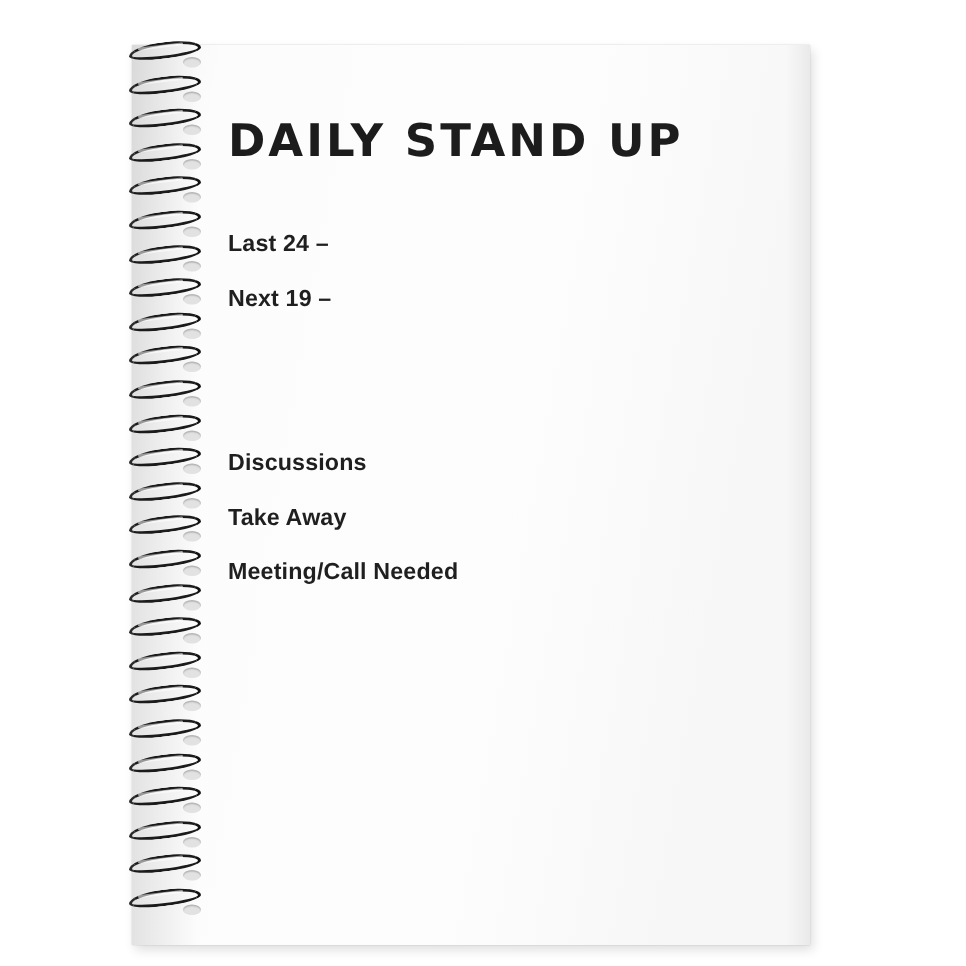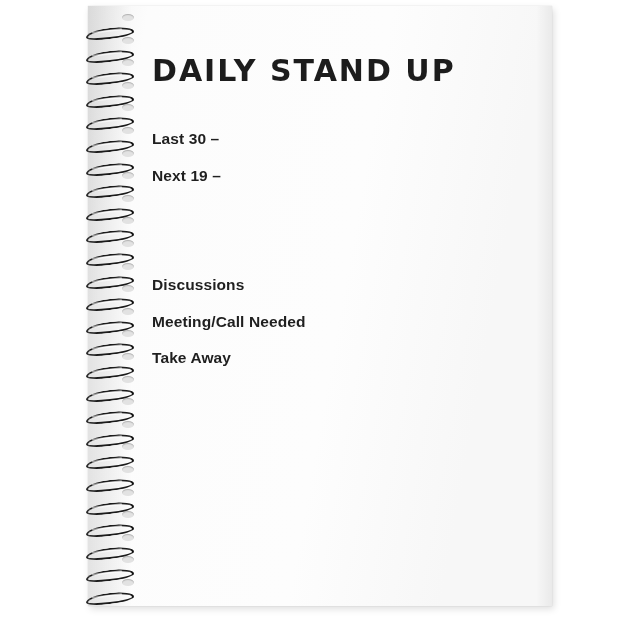--- a/index.html
+++ b/index.html
@@ -18,27 +18,26 @@
     position: relative;
     width: 644px;
     height: 644px;
     background: #ffffff;
   }
 
   
   #notebook {
     position: absolute;
     left: 88px;
-    top: 6px;
+    top: 30px;
     width: 452px;
     height: 600px;
     background: #fbfbfb;
     background-image: linear-gradient(100deg, #f2f2f2 0px, #fcfcfc 60px, #fdfdfd 300px, #f7f7f7 452px);
     box-shadow: 2px 3px 7px rgba(0,0,0,0.13), 0 0 1px rgba(0,0,0,0.18);
-    padding-left: 12px;
   }
 
   
   #page-edge {
     position: absolute;
     right: 0;
     top: 0;
     width: 16px;
     height: 100%;
     background: linear-gradient(to right, rgba(0,0,0,0.0), rgba(0,0,0,0.055));
@@ -151,28 +150,28 @@
 <div id="product-stage">
 
   <div id="notebook">
     <div id="binding-shade"></div>
     <div id="page-edge"></div>
 
     <div id="content">
       <div id="title">DAILY STAND UP</div>
 
       <div class="line-group">
-        <div class="line">Last 30 –</div>
+        <div class="line">Last 24 –</div>
         <div class="line">Next 19 –</div>
       </div>
 
       <div class="line-group group-2">
         <div class="line">Discussions</div>
+        <div class="line">Take Away</div>
         <div class="line">Meeting/Call Needed</div>
-        <div class="line">Take Away</div>
       </div>
     </div>
   <div class="hole" style="top: 8px;"></div>
       <div class="hole" style="top: 30.6px;"></div>
       <div class="hole" style="top: 53.2px;"></div>
       <div class="hole" style="top: 75.8px;"></div>
       <div class="hole" style="top: 98.4px;"></div>
       <div class="hole" style="top: 121px;"></div>
       <div class="hole" style="top: 143.6px;"></div>
       <div class="hole" style="top: 166.2px;"></div>

